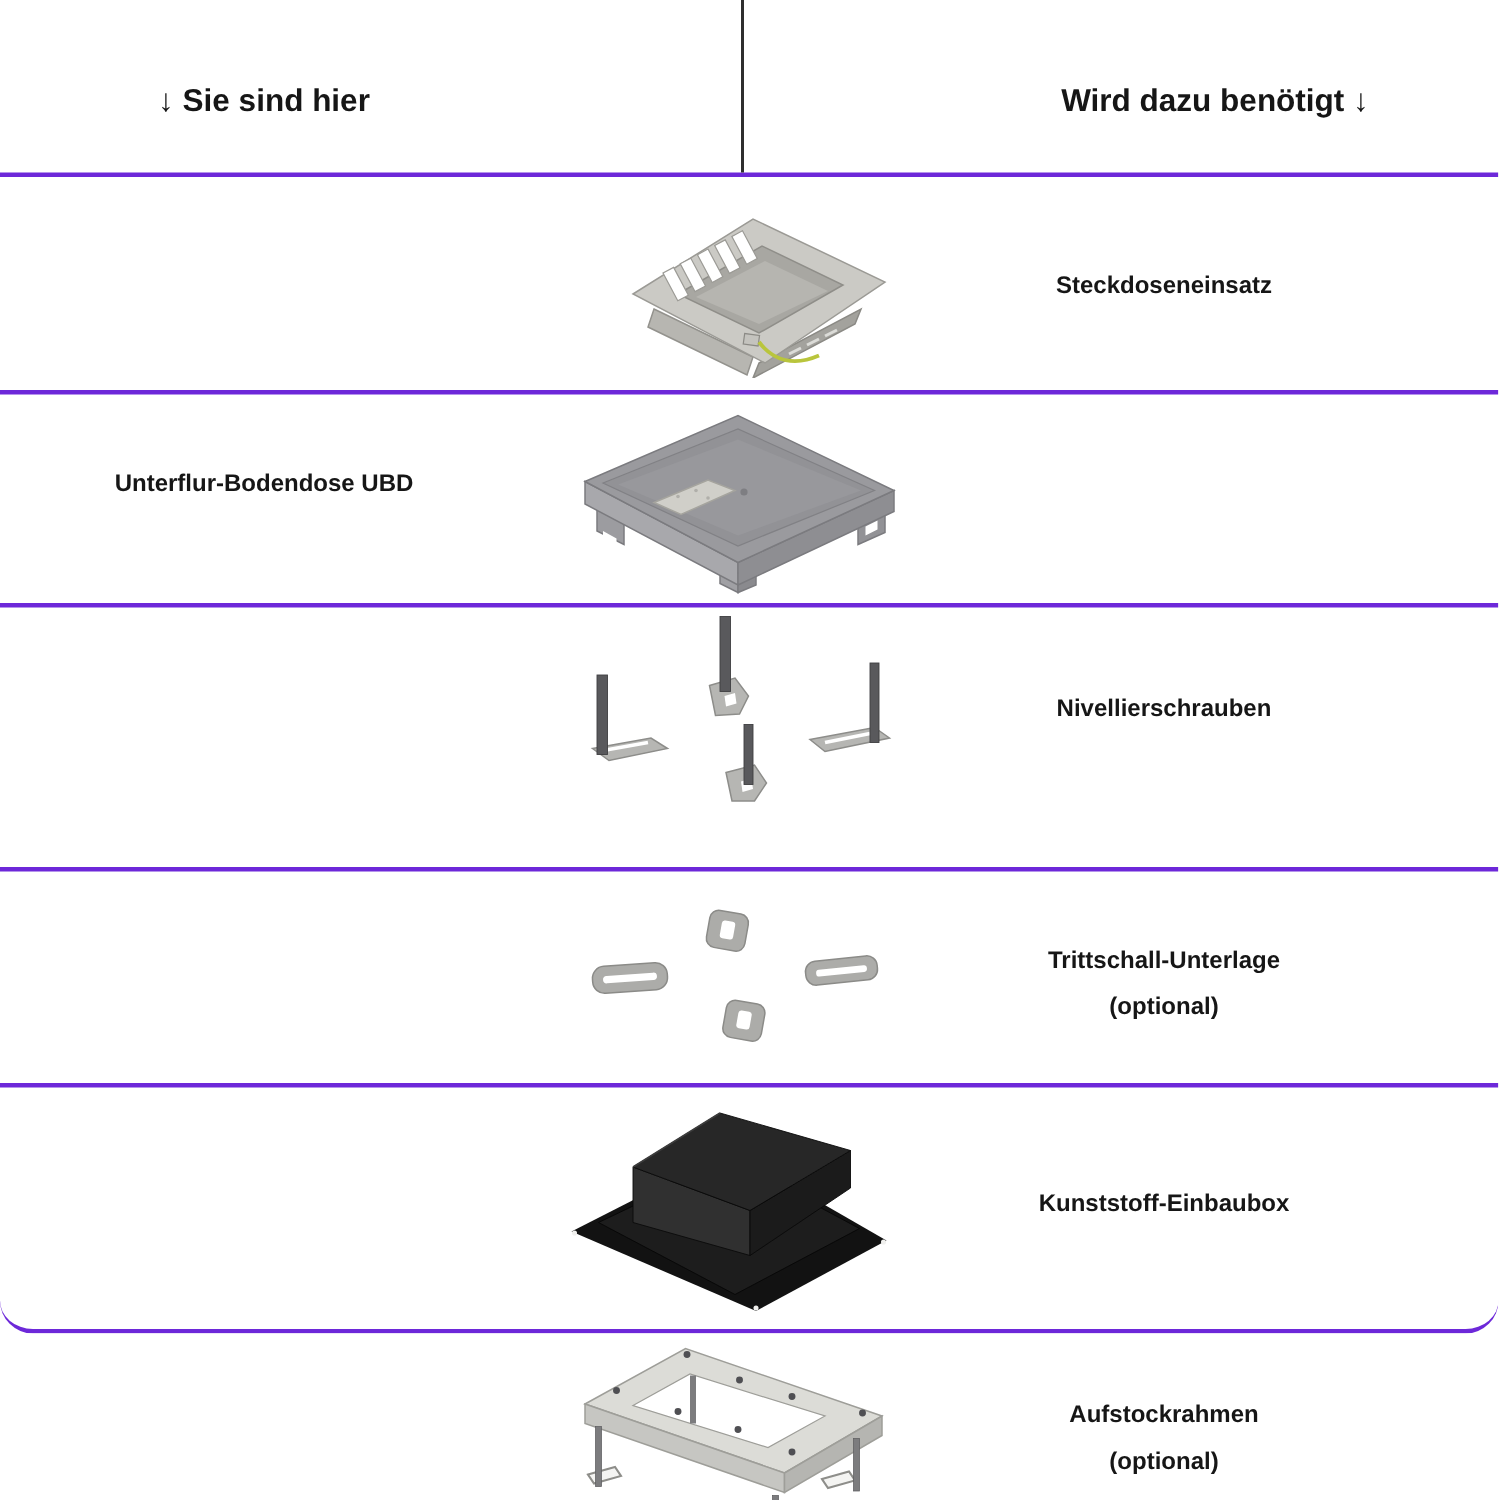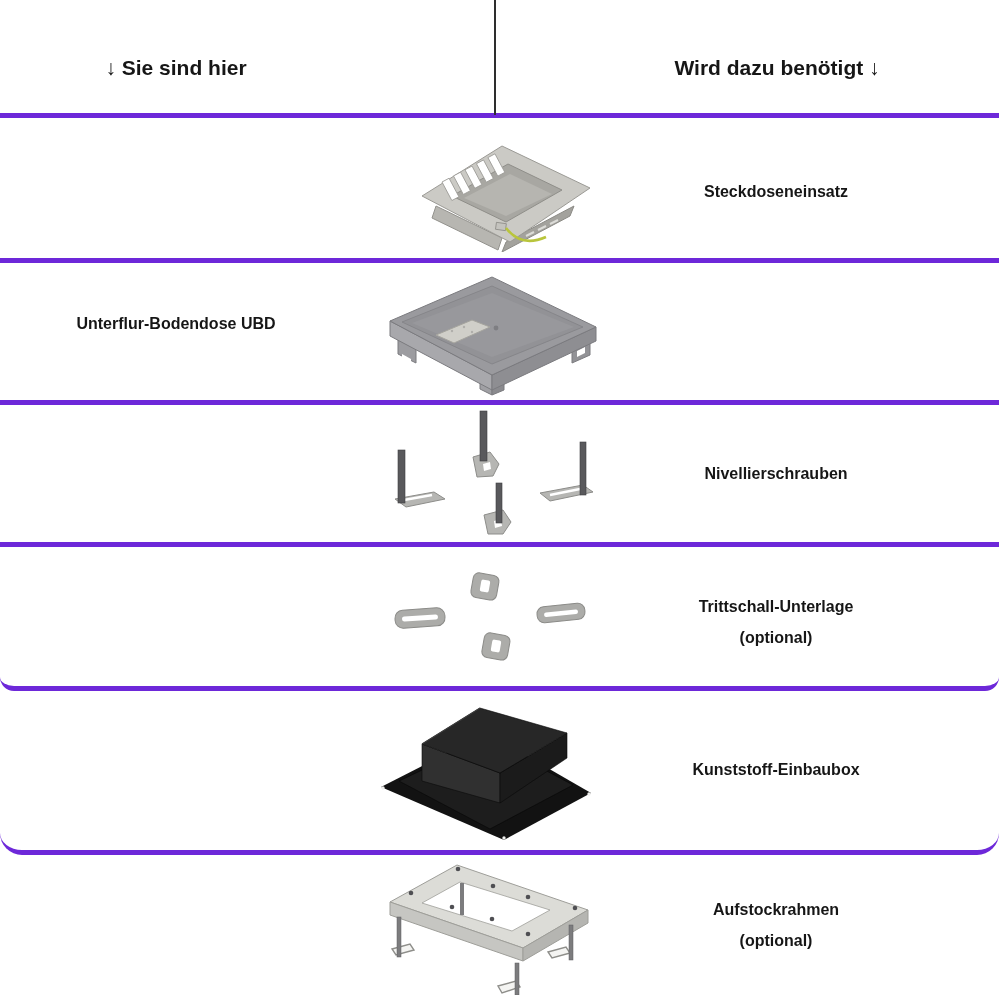--- a/index.html
+++ b/index.html
@@ -4,36 +4,36 @@
 <style>
   html,body{margin:0;padding:0;background:#ffffff;}
   .page{
     position:relative;
     width:999px;height:1000px;
     background:#ffffff;
     font-family:"Liberation Sans", sans-serif;
     color:#161616;
     overflow:hidden;
   }
-  .row{position:relative;width:100%;box-sizing:border-box;border-bottom:5px solid #6d28d9;}
+  .row{position:relative;width:100%;box-sizing:border-box;border-bottom:3px solid #6d28d9;}
   .row-header{height:118px;}
   .row-1{height:145px;}
   .row-2{height:142px;padding-left:34px;}
-  .row-3{height:142px;}
-  .row-4{height:144px;border-radius:14px;}
+  .row-3{height:176px;}
+  .row-4{height:144px;}
   .row-5{height:164px;border-radius:22px;}
   .row-6{height:145px;border-bottom:none;}
   .vdivider{position:absolute;left:494px;top:0;width:2px;height:115px;background:#2e2e2e;}
   .hdr-label{
     position:absolute;top:68px;transform:translateY(-50%);
     width:352px;text-align:center;
     font-size:21px;font-weight:bold;white-space:nowrap;
   }
   .hdr-left{left:0;}
-  .hdr-right{left:601px;}
+  .hdr-right{left:634px;}
   .part-label{
     position:absolute;transform:translateY(-50%);
     width:352px;text-align:center;
     font-size:16px;font-weight:bold;line-height:31px;white-space:nowrap;
   }
   .part-label span{display:block;}
   .lbl-right{left:600px;}
   .lbl-left{left:0;}
   .imgwrap{position:absolute;line-height:0;}
   svg{display:block;}

